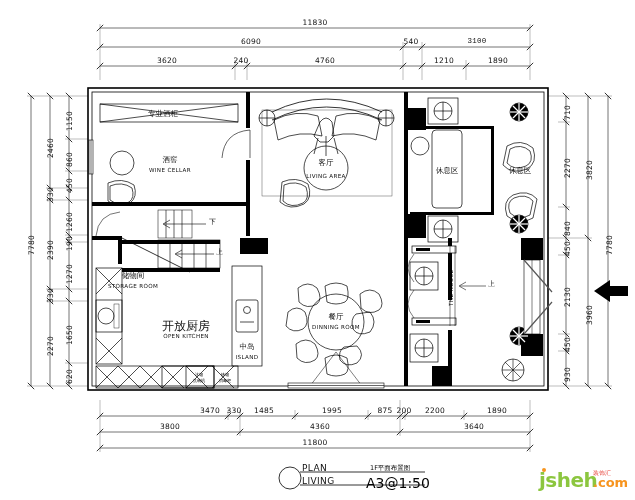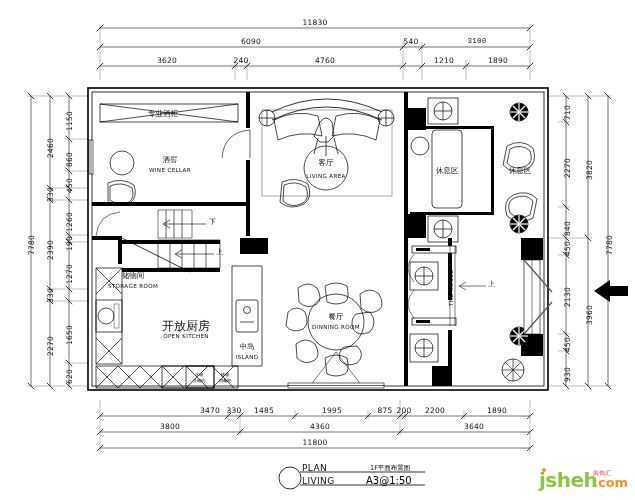--- a/index.html
+++ b/index.html
@@ -559,21 +559,21 @@
 <div class="tx" style="left:449px;top:306px;font-size:5.6px;letter-spacing:.4px;transform:rotate(-90deg);transform-origin:0 0;">THE HOUSE</div>
 
 <div class="tx tiny ctr" style="left:199px;top:373px;">冰箱</div>
 <div class="tx tiny ctr" style="left:199px;top:379px;">洗碗机</div>
 <div class="tx tiny ctr" style="left:225px;top:373px;">烤箱</div>
 <div class="tx tiny ctr" style="left:225px;top:379px;">消毒柜</div>
 
 <div class="tx title" style="left:302px;top:464px;">PLAN</div>
 <div class="tx title" style="left:302px;top:477px;">LIVING</div>
 <div class="tx" style="left:370px;top:465px;font-size:6.5px;">1F平面布置图</div>
-<div class="tx" style="left:366px;top:476px;font-size:10px;">A3@1:50</div>
+<div class="tx" style="left:366px;top:476px;font-size:14px;">A3@1:50</div>
 
 <div id="wm">
   <div class="sparkle"></div>
   <div class="js">jsheh</div>
   <div class="cnmark">装饰汇</div>
   <div class="com">.com</div>
 </div>
 
 </div>
 

